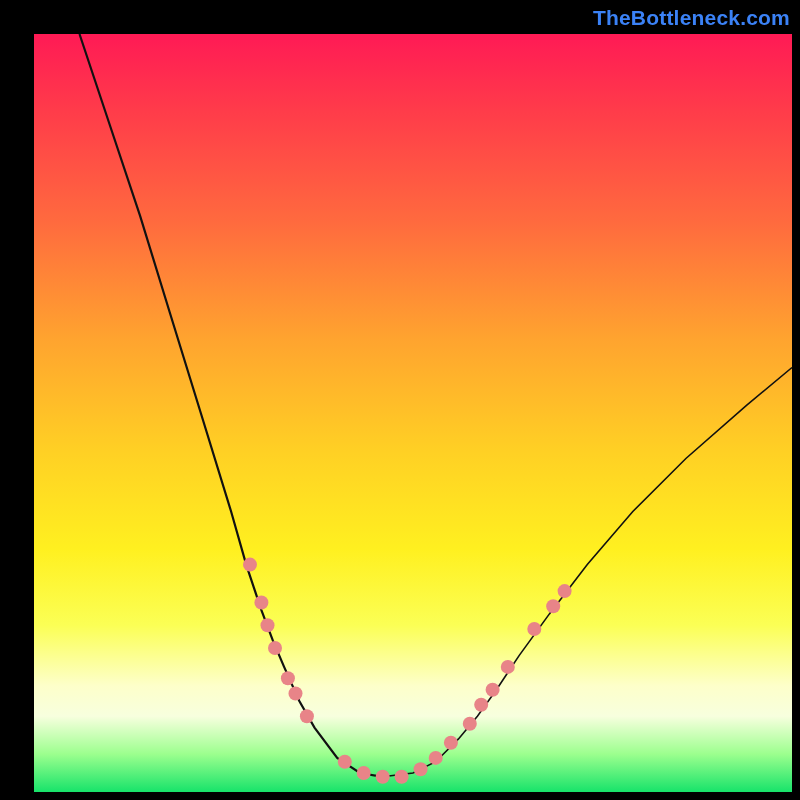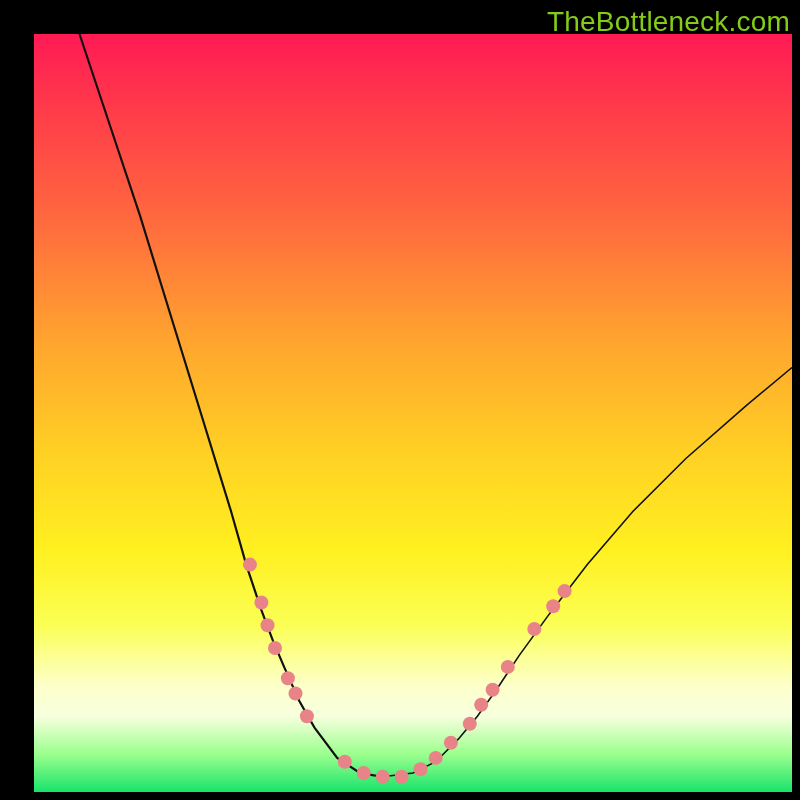--- a/index.html
+++ b/index.html
@@ -36,23 +36,23 @@
       #fdffca 86%,
       #f7ffde 90%,
       #9cff8e 95%,
       #17e36a 100%
     );
   }
   .watermark {
     position: absolute;
     top: 6px;
     right: 10px;
-    color: #84cc16;
-    font-size: 28px;
-    font-weight: 400;
+    color: #3b82f6;
+    font-size: 21px;
+    font-weight: 700;
     letter-spacing: 0.2px;
   }
   svg.curve {
     position: absolute;
     left: 0; top: 0;
     width: 758px;
     height: 758px;
     overflow: visible;
   }
 </style>

